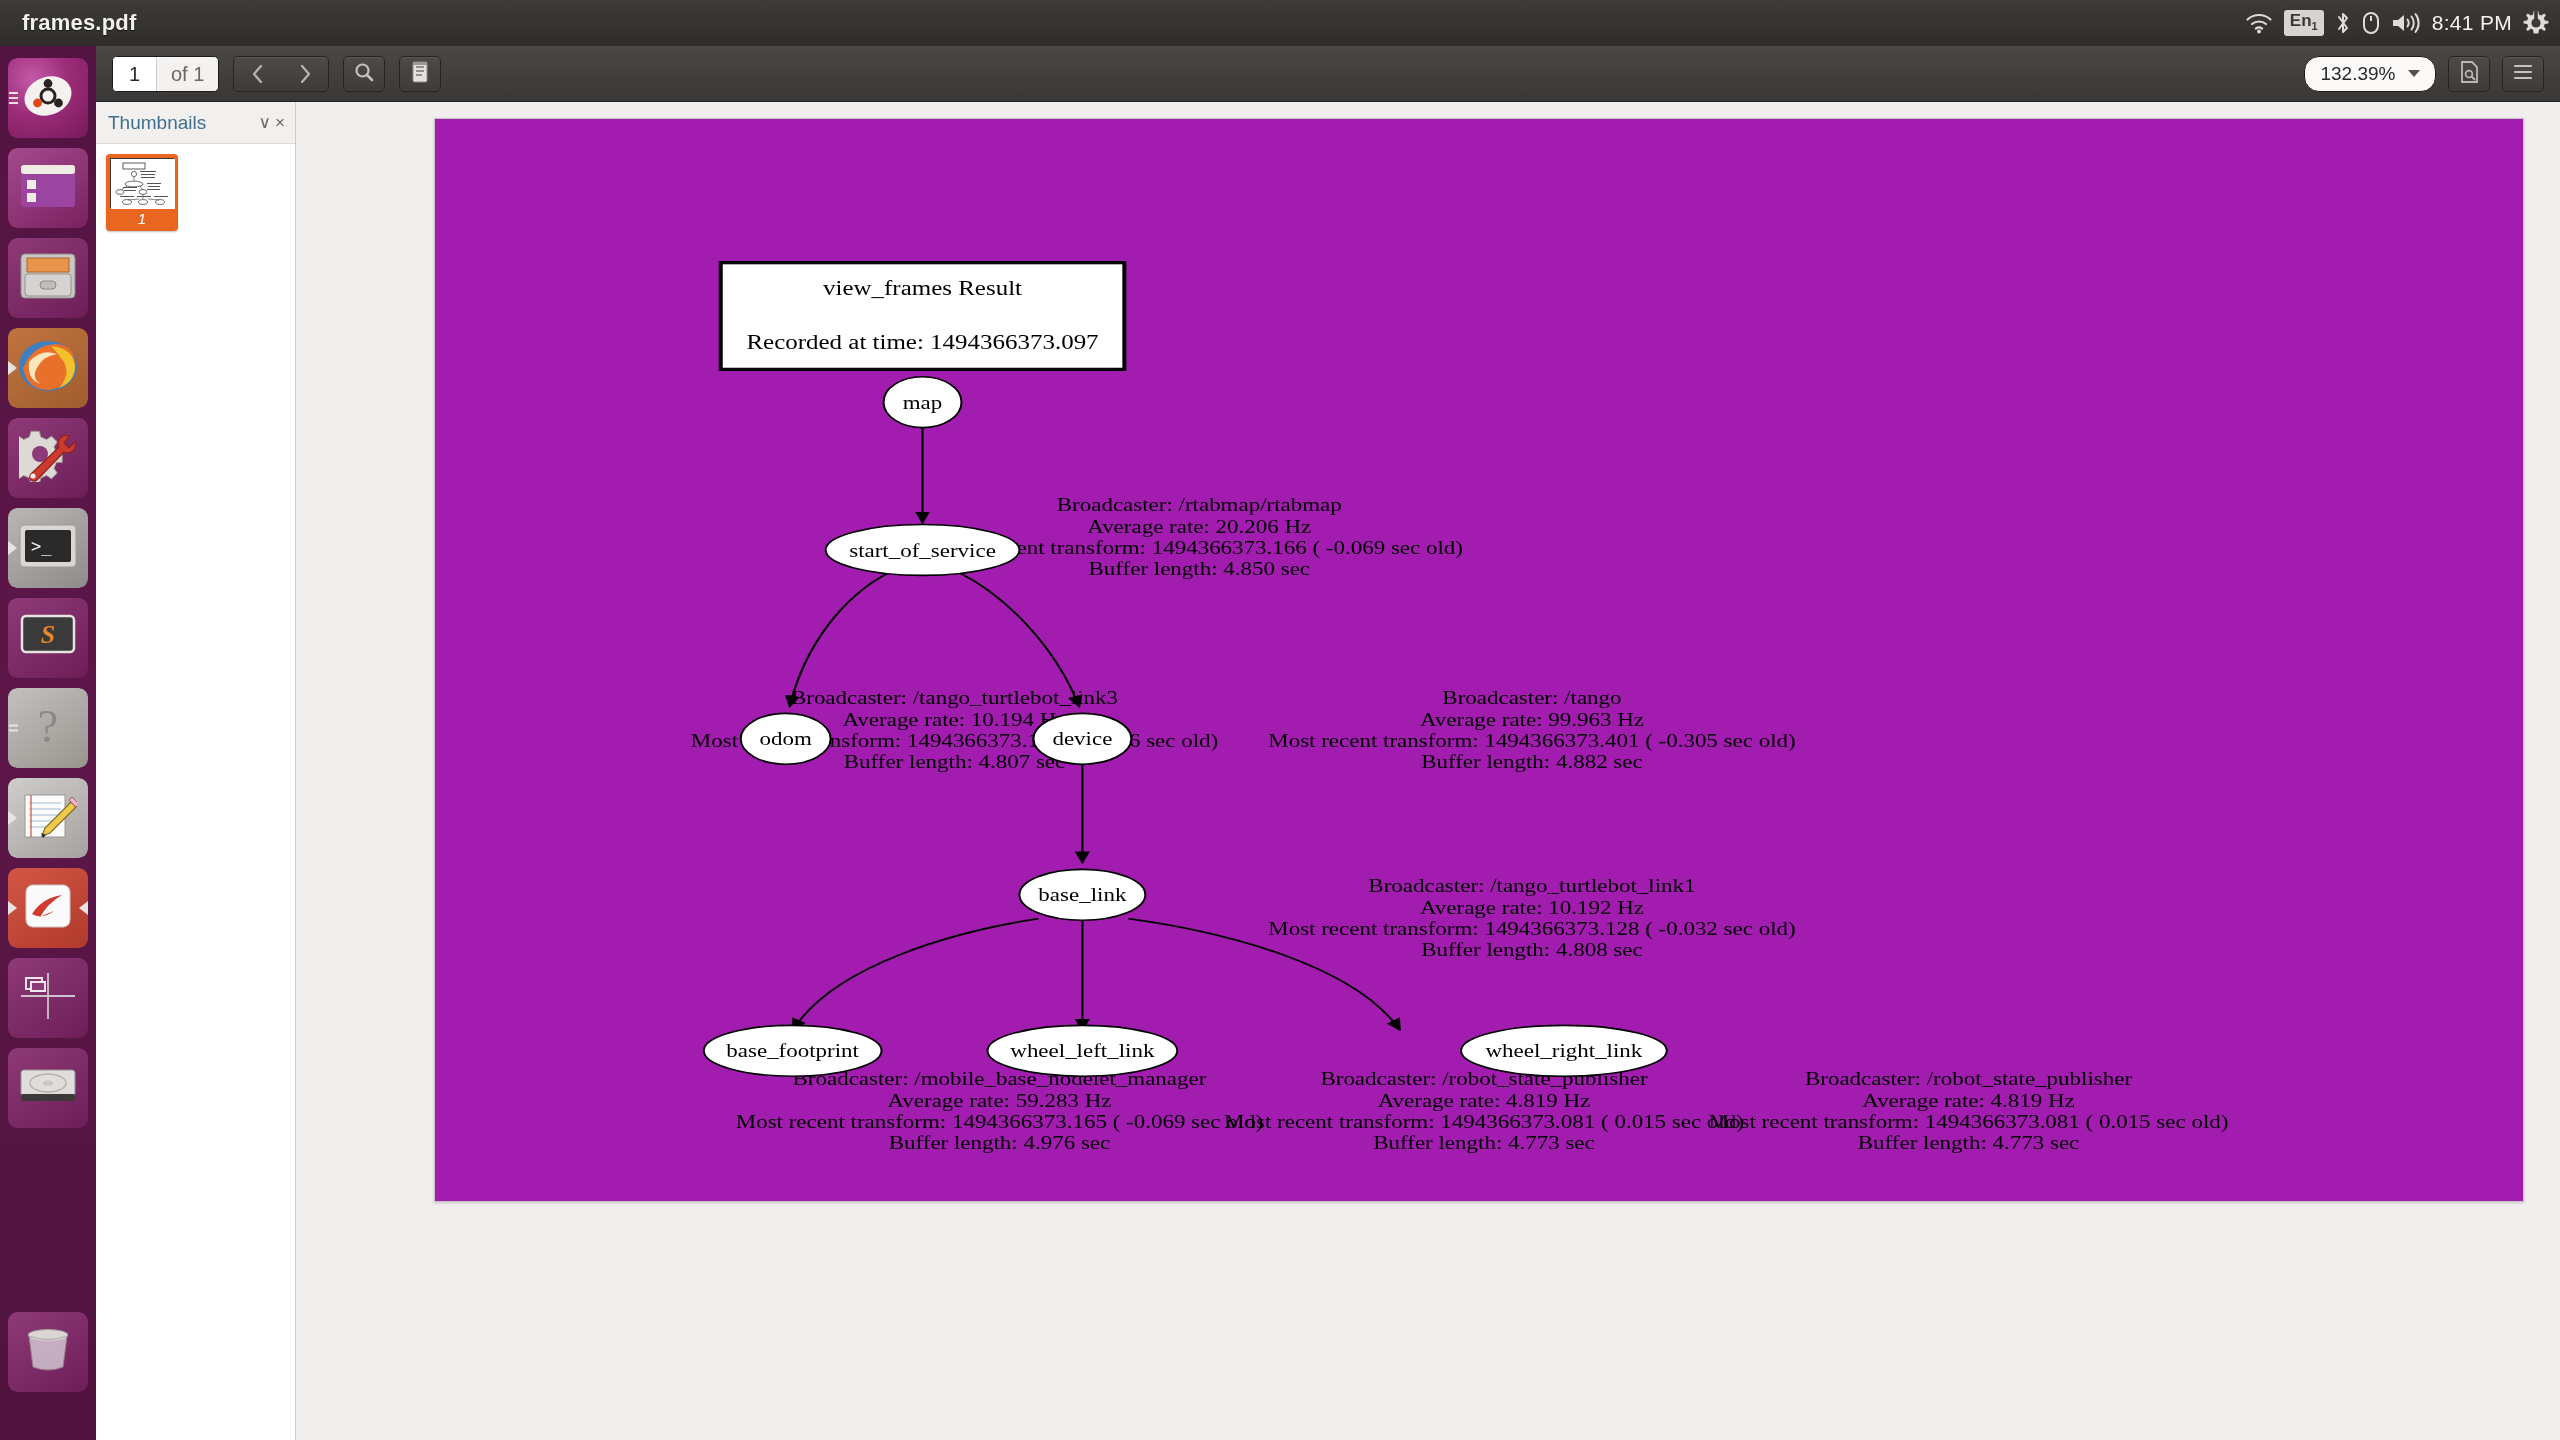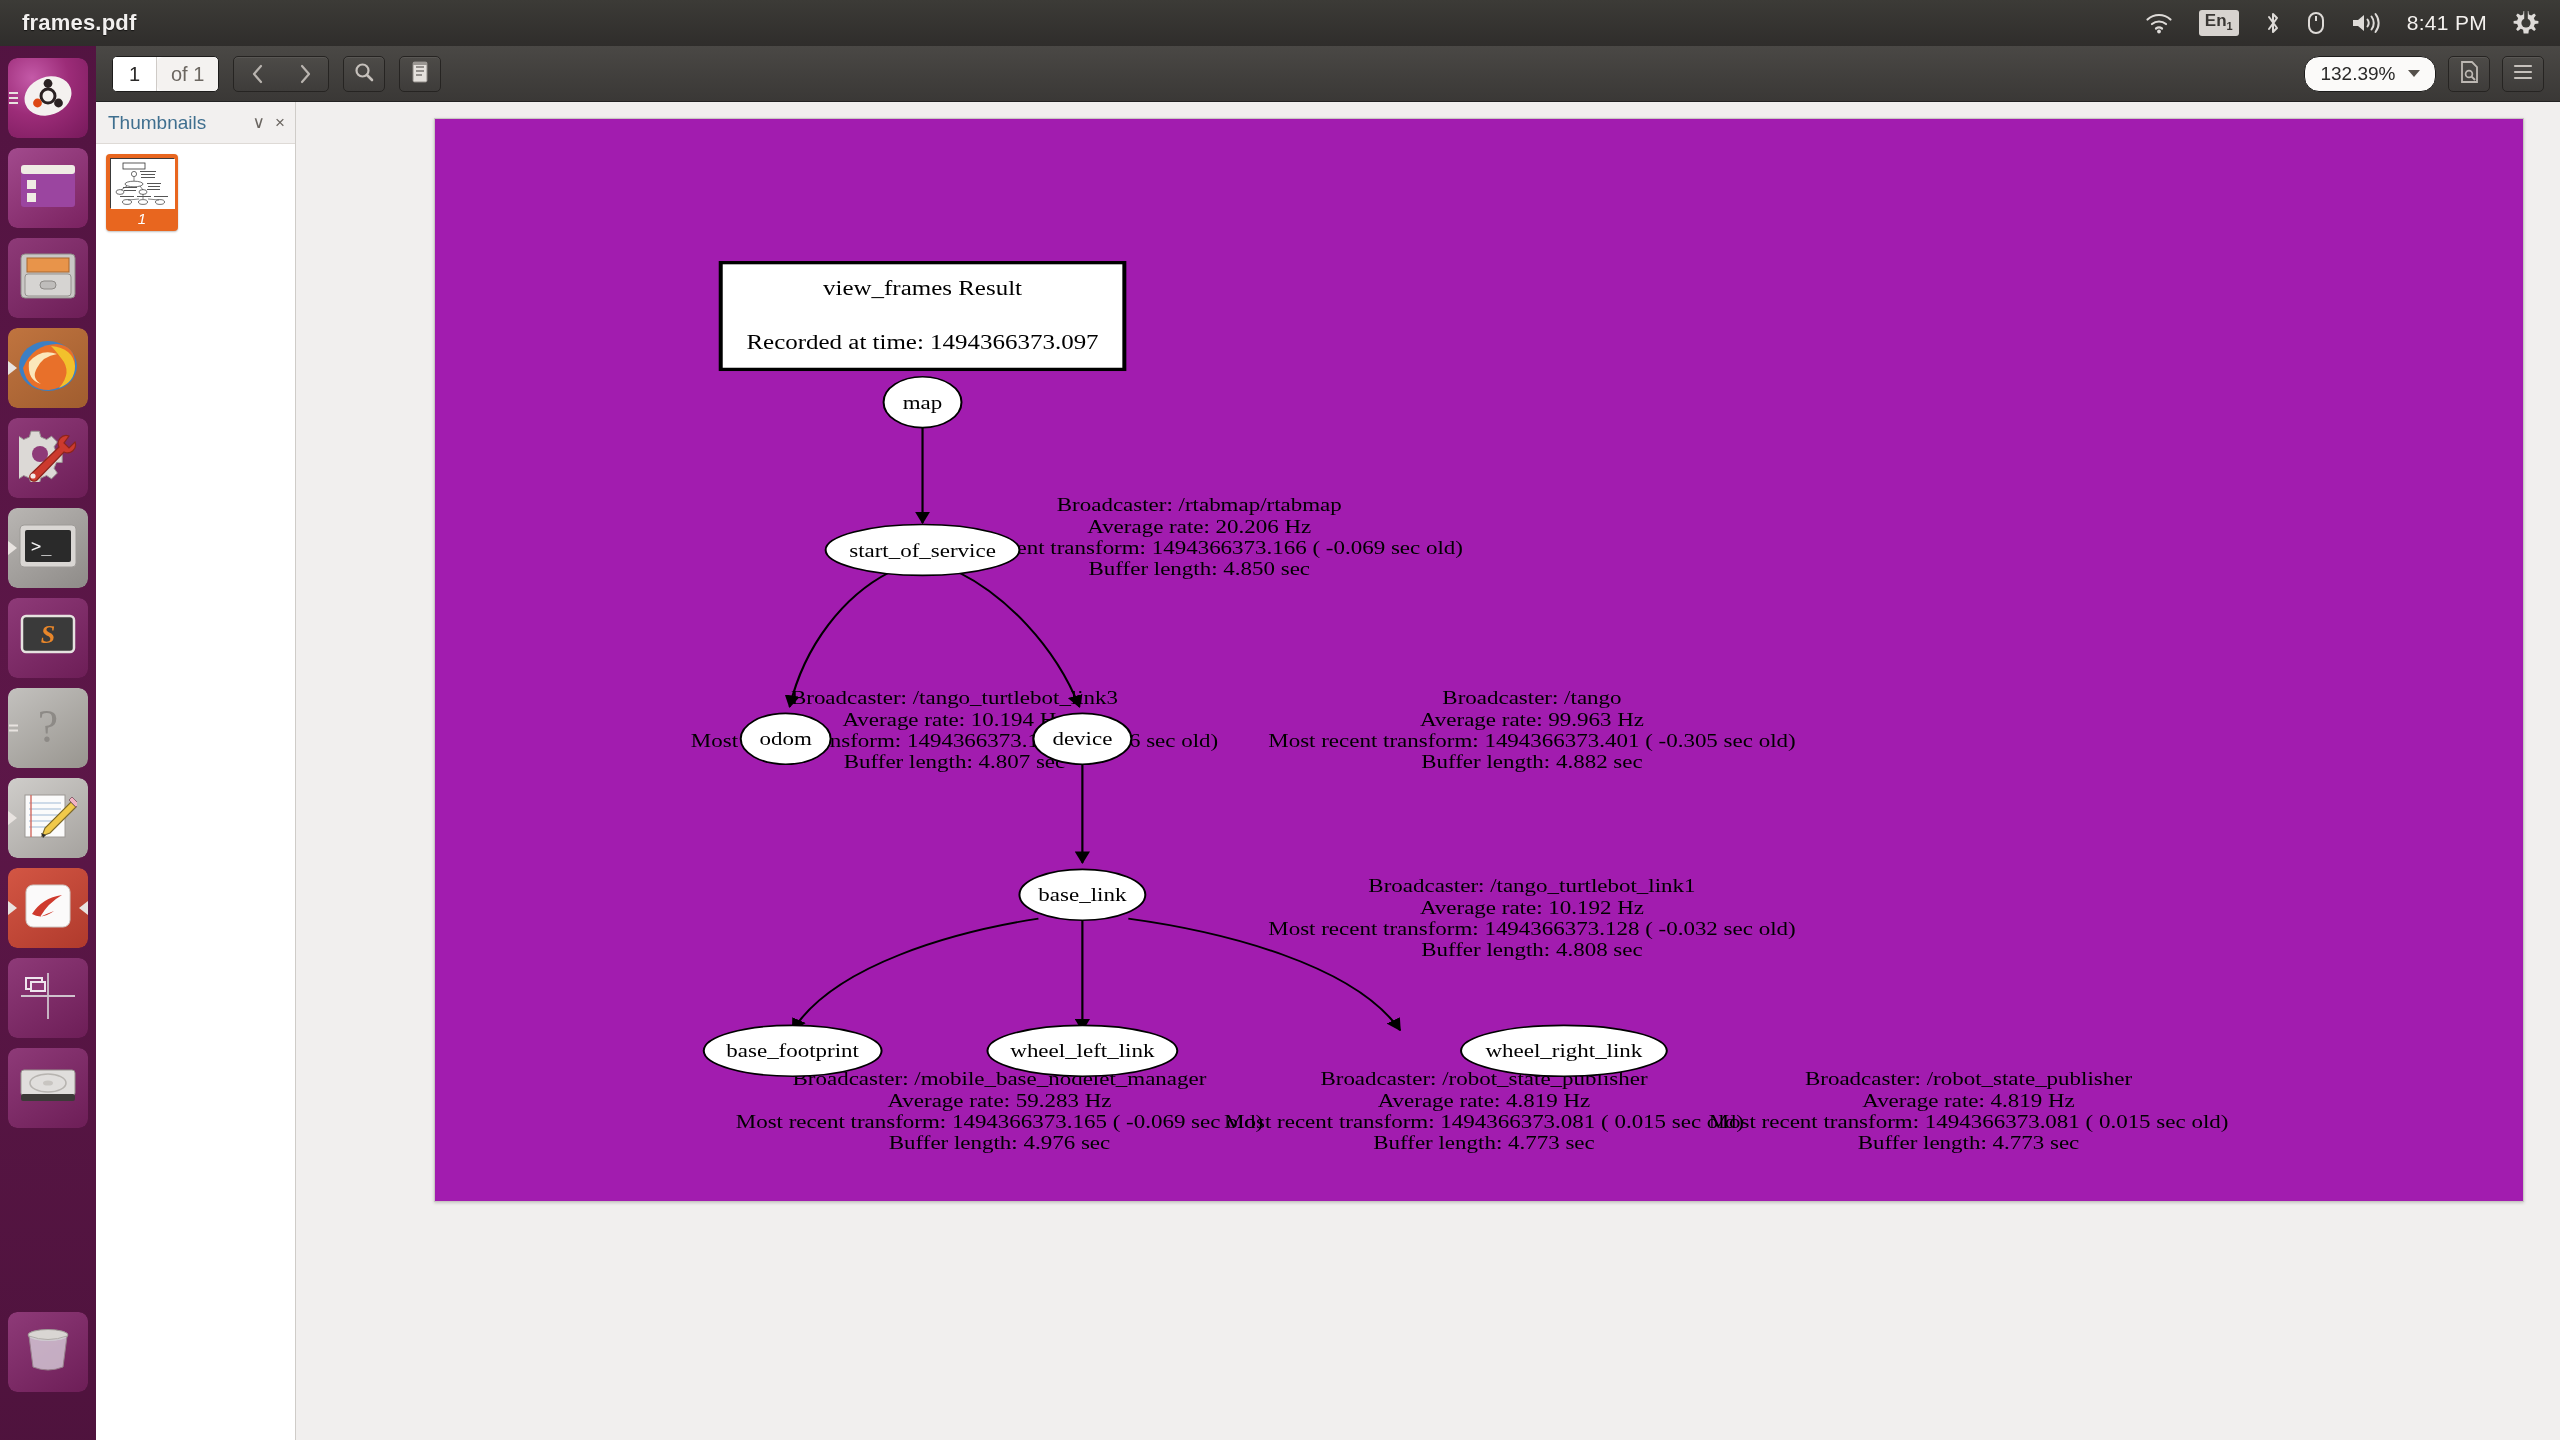--- a/index.html
+++ b/index.html
@@ -18,21 +18,21 @@
     display: flex; align-items: center;
     z-index: 40;
   }
   #window-title {
     color: #f2f0ef; font-size: 22px; font-weight: bold;
     margin-left: 22px; letter-spacing: .2px;
     text-shadow: 0 1px 1px rgba(0,0,0,.6);
   }
   #indicators {
     margin-left: auto; display: flex; align-items: center;
-    gap: 26px; padding-right: 21px;
+    gap: 11px; padding-right: 11px;
   }
   .ind { color: #dedbd8; display: flex; align-items: center; }
   .ind svg { display: block; }
   #kbd-ind {
     background: #d7d3cf; color: #3a3734;
     border-radius: 3px; padding: 1px 6px 2px 6px;
     font-size: 17px; font-weight: bold; line-height: 1.15;
   }
   #kbd-ind sub { font-size: 11px; }
   #clock { color: #f4f1ee; font-size: 21px; letter-spacing: .3px; }
@@ -120,21 +120,21 @@
     background: #fbfaf9; border: 1px solid #1d1c1b; border-radius: 15px;
     display: flex; align-items: center; justify-content: center; gap: 12px;
     padding: 0 12px; color: #2b2a29; font-size: 19px;
   }
   .chev { width: 0; height: 0; border-left: 6px solid transparent; border-right: 6px solid transparent; border-top: 7px solid #55504b; }
 
   
   #doc-area { position: relative; display: flex; height: 1338px; width: 100%; background: #f1efee; }
   #sidebar { width: 200px; background: #f7f6f5; border-right: 1px solid #cfccc8; display: flex; flex-direction: column; }
   #sidebar-head {
-    height: 42px; display: flex; align-items: center; gap: 10px;
+    height: 42px; display: flex; align-items: center; gap: 4px;
     padding: 0 10px 0 12px; background: #f2f0ef; border-bottom: 1px solid #dedad6;
   }
   #sidebar-title { color: #3f6f8f; font-size: 19px; flex: 1; }
   .sb-icon { color: #6b6661; font-size: 17px; line-height: 1; cursor: default; }
   #thumb-list { flex: 1; background: #ffffff; padding: 10px 0 0 10px; }
   .thumb-cell {
     width: 72px; background: #e8661f; border-radius: 4px; padding: 4px 4px 2px 4px;
     box-shadow: 0 1px 2px rgba(0,0,0,.25);
   }
   .thumb-page {

